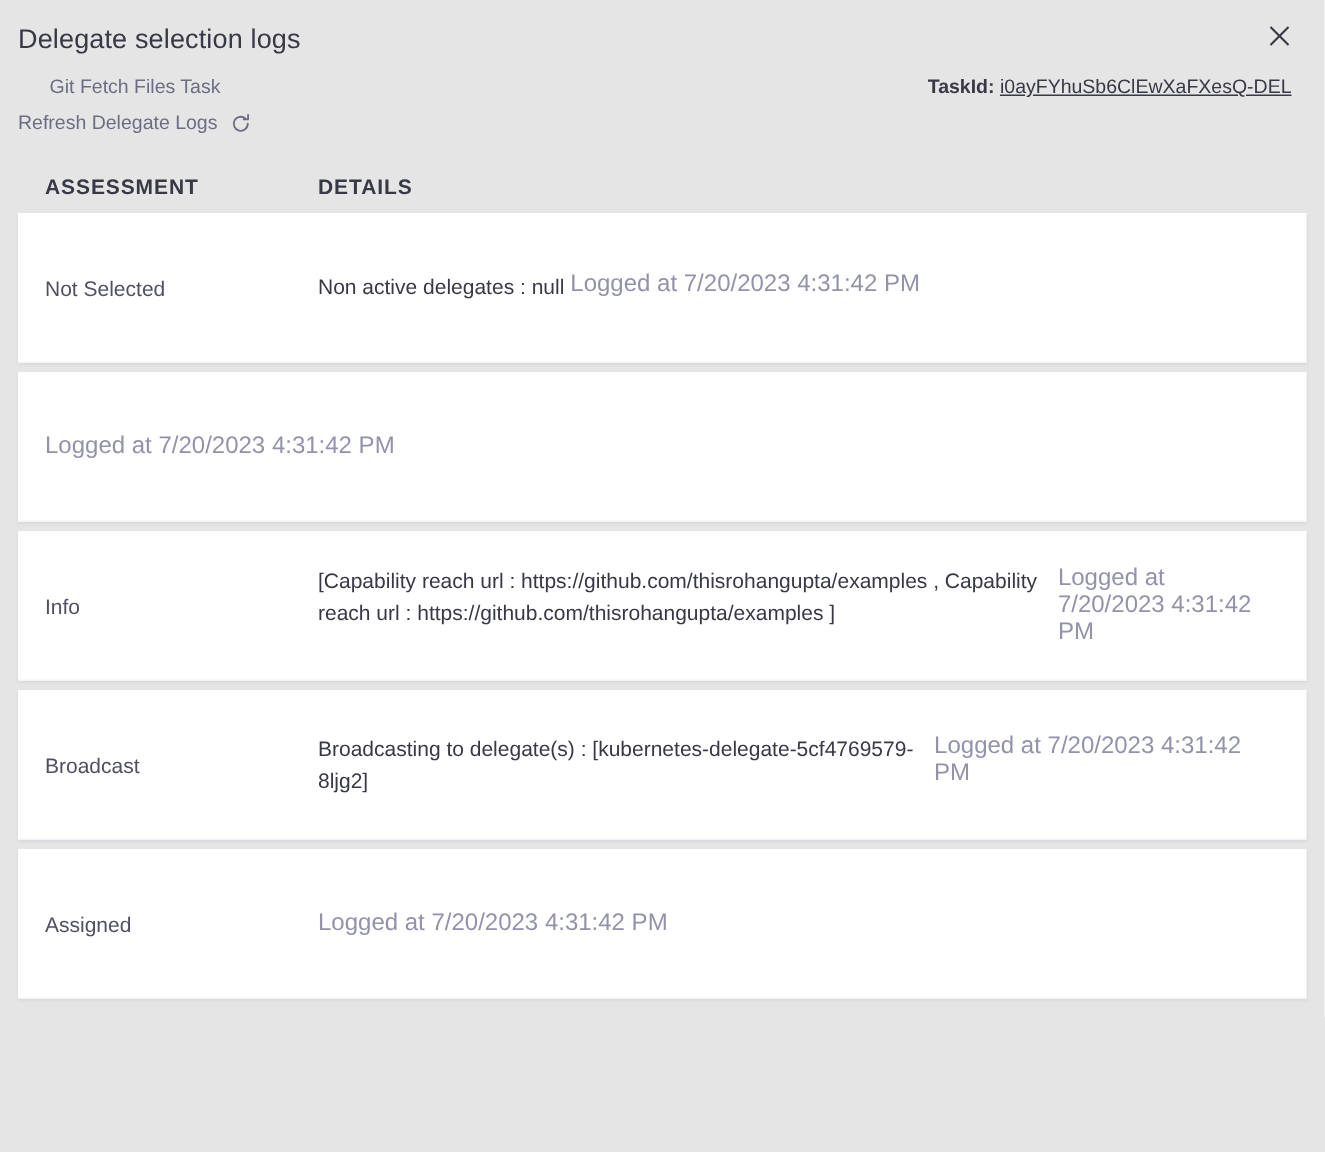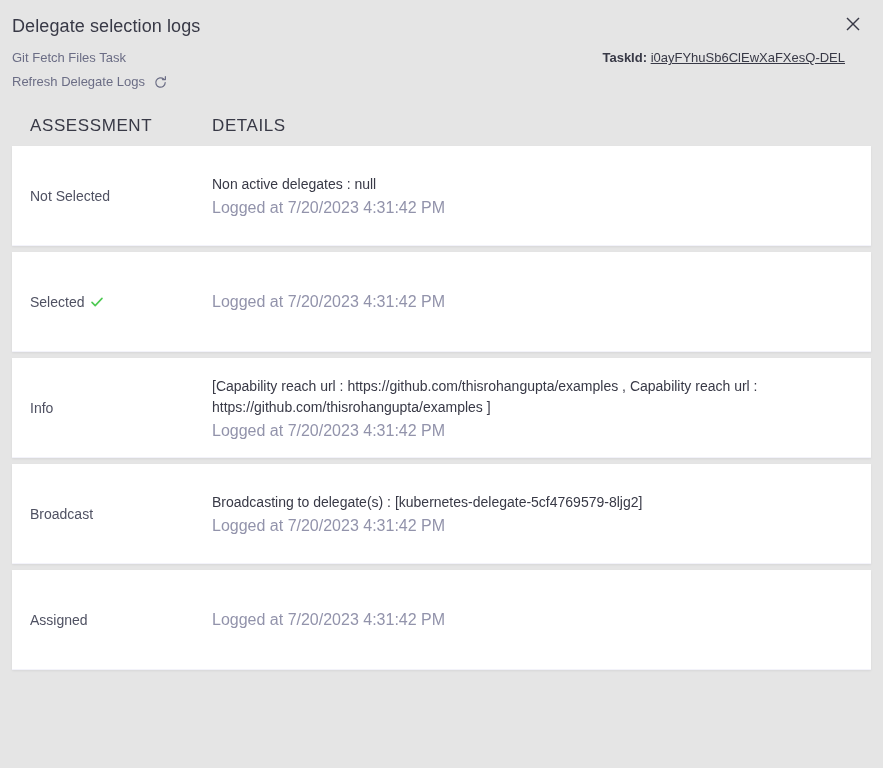--- a/index.html
+++ b/index.html
@@ -40,24 +40,25 @@
     align-items: center;
     justify-content: center;
     cursor: pointer;
     color: #383946;
     margin-top: -2px;
     margin-right: 2px;
   }
   .close-btn svg { display: block; }
 
   .subheader {
-    padding: 12px 28px 0 12px;
+    padding: 12px 12px 0 12px;
     display: flex;
     justify-content: space-between;
     align-items: flex-start;
+    text-align: center;
   }
   .subheader-left {
     display: flex;
     flex-direction: column;
     gap: 8px;
   }
   .task-name {
     font-size: 13px;
     line-height: 16px;
     color: #6b6d85;
@@ -93,24 +94,24 @@
     margin-top: 26px;
     padding: 0 12px;
   }
   .table-head {
     display: flex;
     padding: 0 18px 10px 18px;
   }
   .col-assessment { width: 182px; flex: 0 0 182px; }
   .col-details { flex: 1 1 auto; }
   .th {
-    font-size: 17px;
+    font-size: 14px;
     letter-spacing: 0.6px;
     color: #383946;
-    font-weight: normal;
+    font-weight: bold;
     text-transform: uppercase;
   }
   .row {
     display: flex;
     align-items: center;
     background: #ffffff;
     border-bottom: 1px solid #f3f3fa;
     box-shadow: 0 1px 2px rgba(96, 97, 112, 0.10);
     min-height: 100px;
     padding: 16px 18px;
@@ -124,21 +125,21 @@
     color: #4f5162;
     line-height: 20px;
   }
   .check-icon {
     display: inline-flex;
     align-items: center;
     color: #4dc952;
   }
   .details-cell {
     display: flex;
-    flex-direction: column;
+    flex-direction: row;
     gap: 4px;
     padding-right: 10px;
   }
   .details-message {
     font-size: 14px;
     line-height: 21px;
     color: #383946;
   }
   .details-time {
     font-size: 16px;
@@ -191,28 +192,20 @@
       <div class="assessment-cell col-assessment">
         <span>Not Selected</span>
       </div>
       <div class="details-cell col-details">
         <div class="details-message">Non active delegates : null</div>
         <div class="details-time">Logged at 7/20/2023 4:31:42 PM</div>
       </div>
     </div>
 
     <div class="row">
-      <div class="assessment-cell col-assessment">
-        <span>Selected</span>
-        <span class="check-icon">
-          <svg width="14" height="14" viewBox="0 0 14 14" aria-hidden="true">
-            <path d="M2 7.4 5.2 10.6 12 3.4" fill="none" stroke="currentColor" stroke-width="1.6" stroke-linecap="round" stroke-linejoin="round"></path>
-          </svg>
-        </span>
-      </div>
       <div class="details-cell col-details">
         <div class="details-time">Logged at 7/20/2023 4:31:42 PM</div>
       </div>
     </div>
 
     <div class="row">
       <div class="assessment-cell col-assessment">
         <span>Info</span>
       </div>
       <div class="details-cell col-details">

